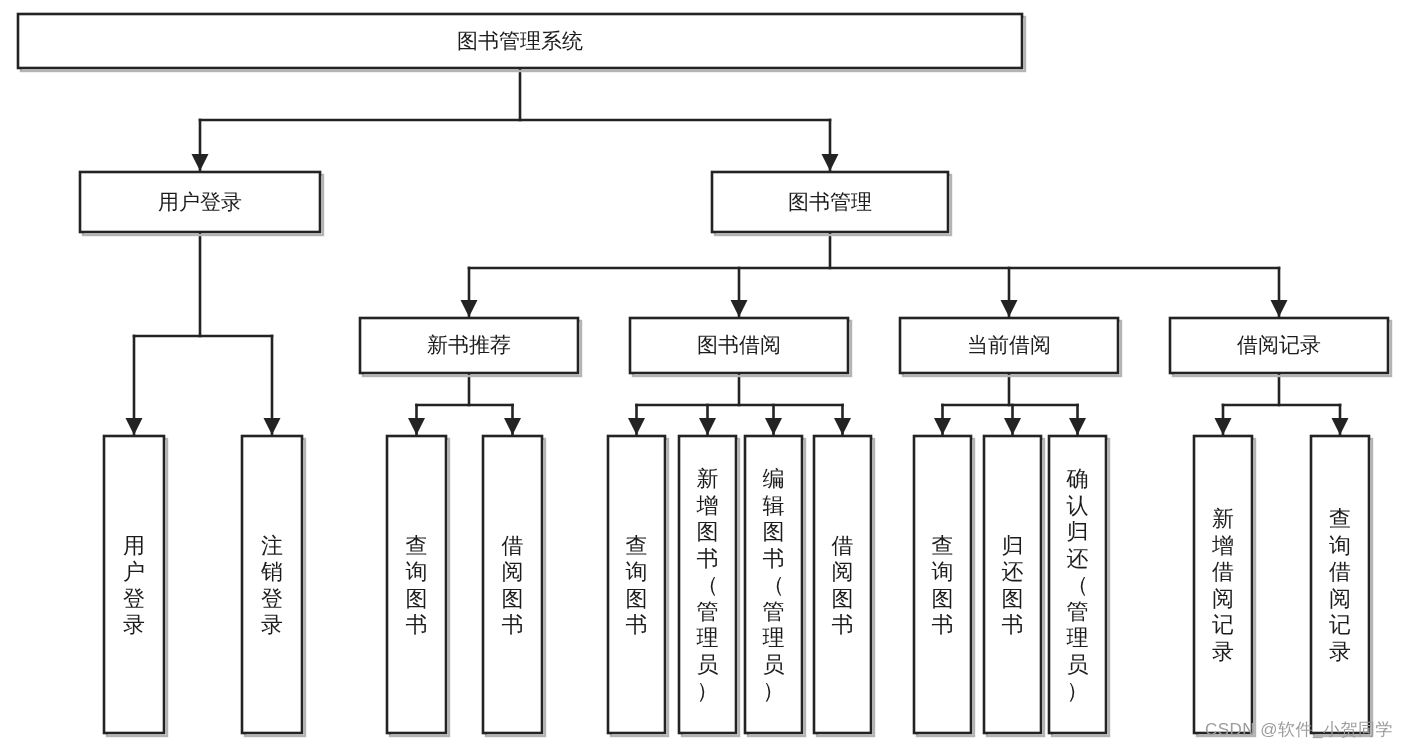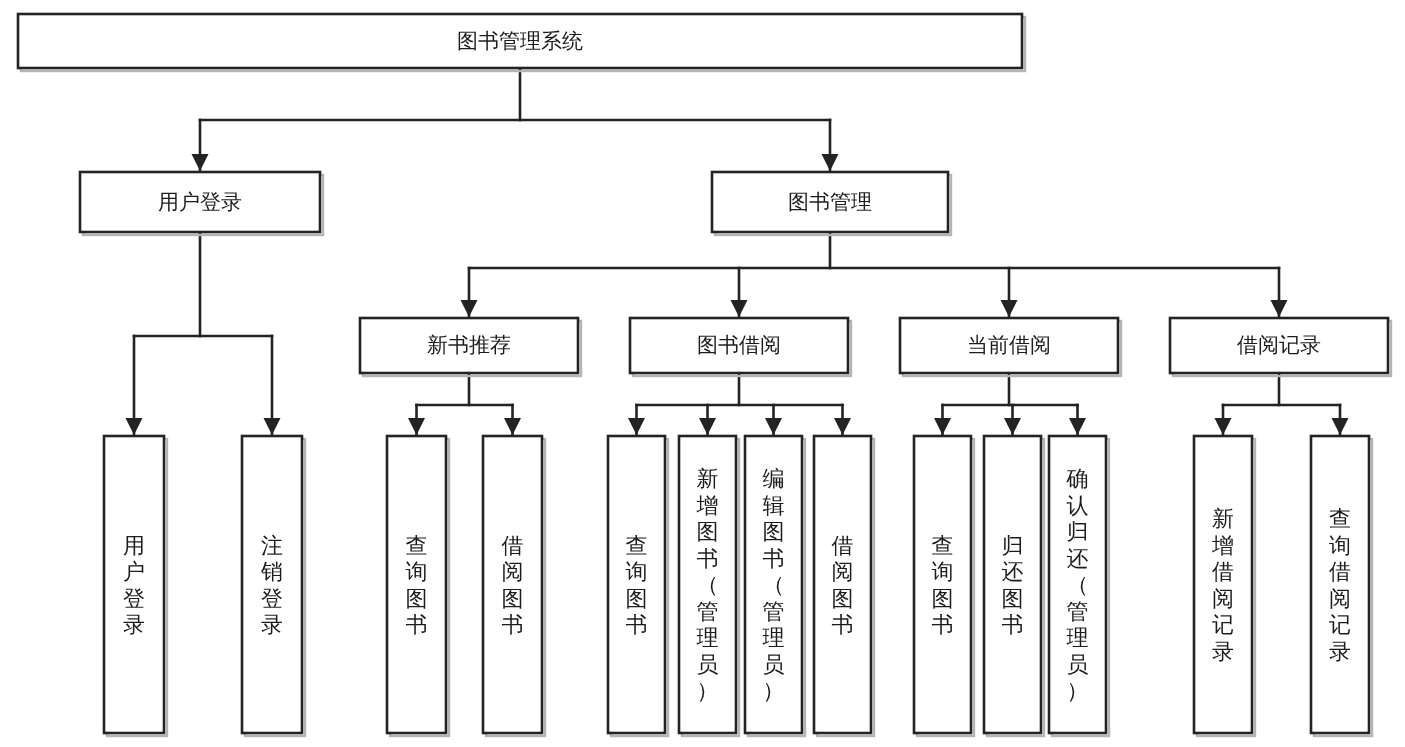--- a/index.html
+++ b/index.html
@@ -282,13 +282,14 @@
           <rect x="1311" y="436" width="58" height="297" class="node-rect"></rect>
           <text x="1340" y="526" class="node-label-v-char">查</text>
           <text x="1340" y="552.5" class="node-label-v-char">询</text>
           <text x="1340" y="579" class="node-label-v-char">借</text>
           <text x="1340" y="605.5" class="node-label-v-char">阅</text>
           <text x="1340" y="632" class="node-label-v-char">记</text>
           <text x="1340" y="658.5" class="node-label-v-char">录</text>
         </g>
       </g>
   </svg>
+  <div class="watermark">CSDN @软件_小贺同学</div>
 </div>
 
 </body></html>

